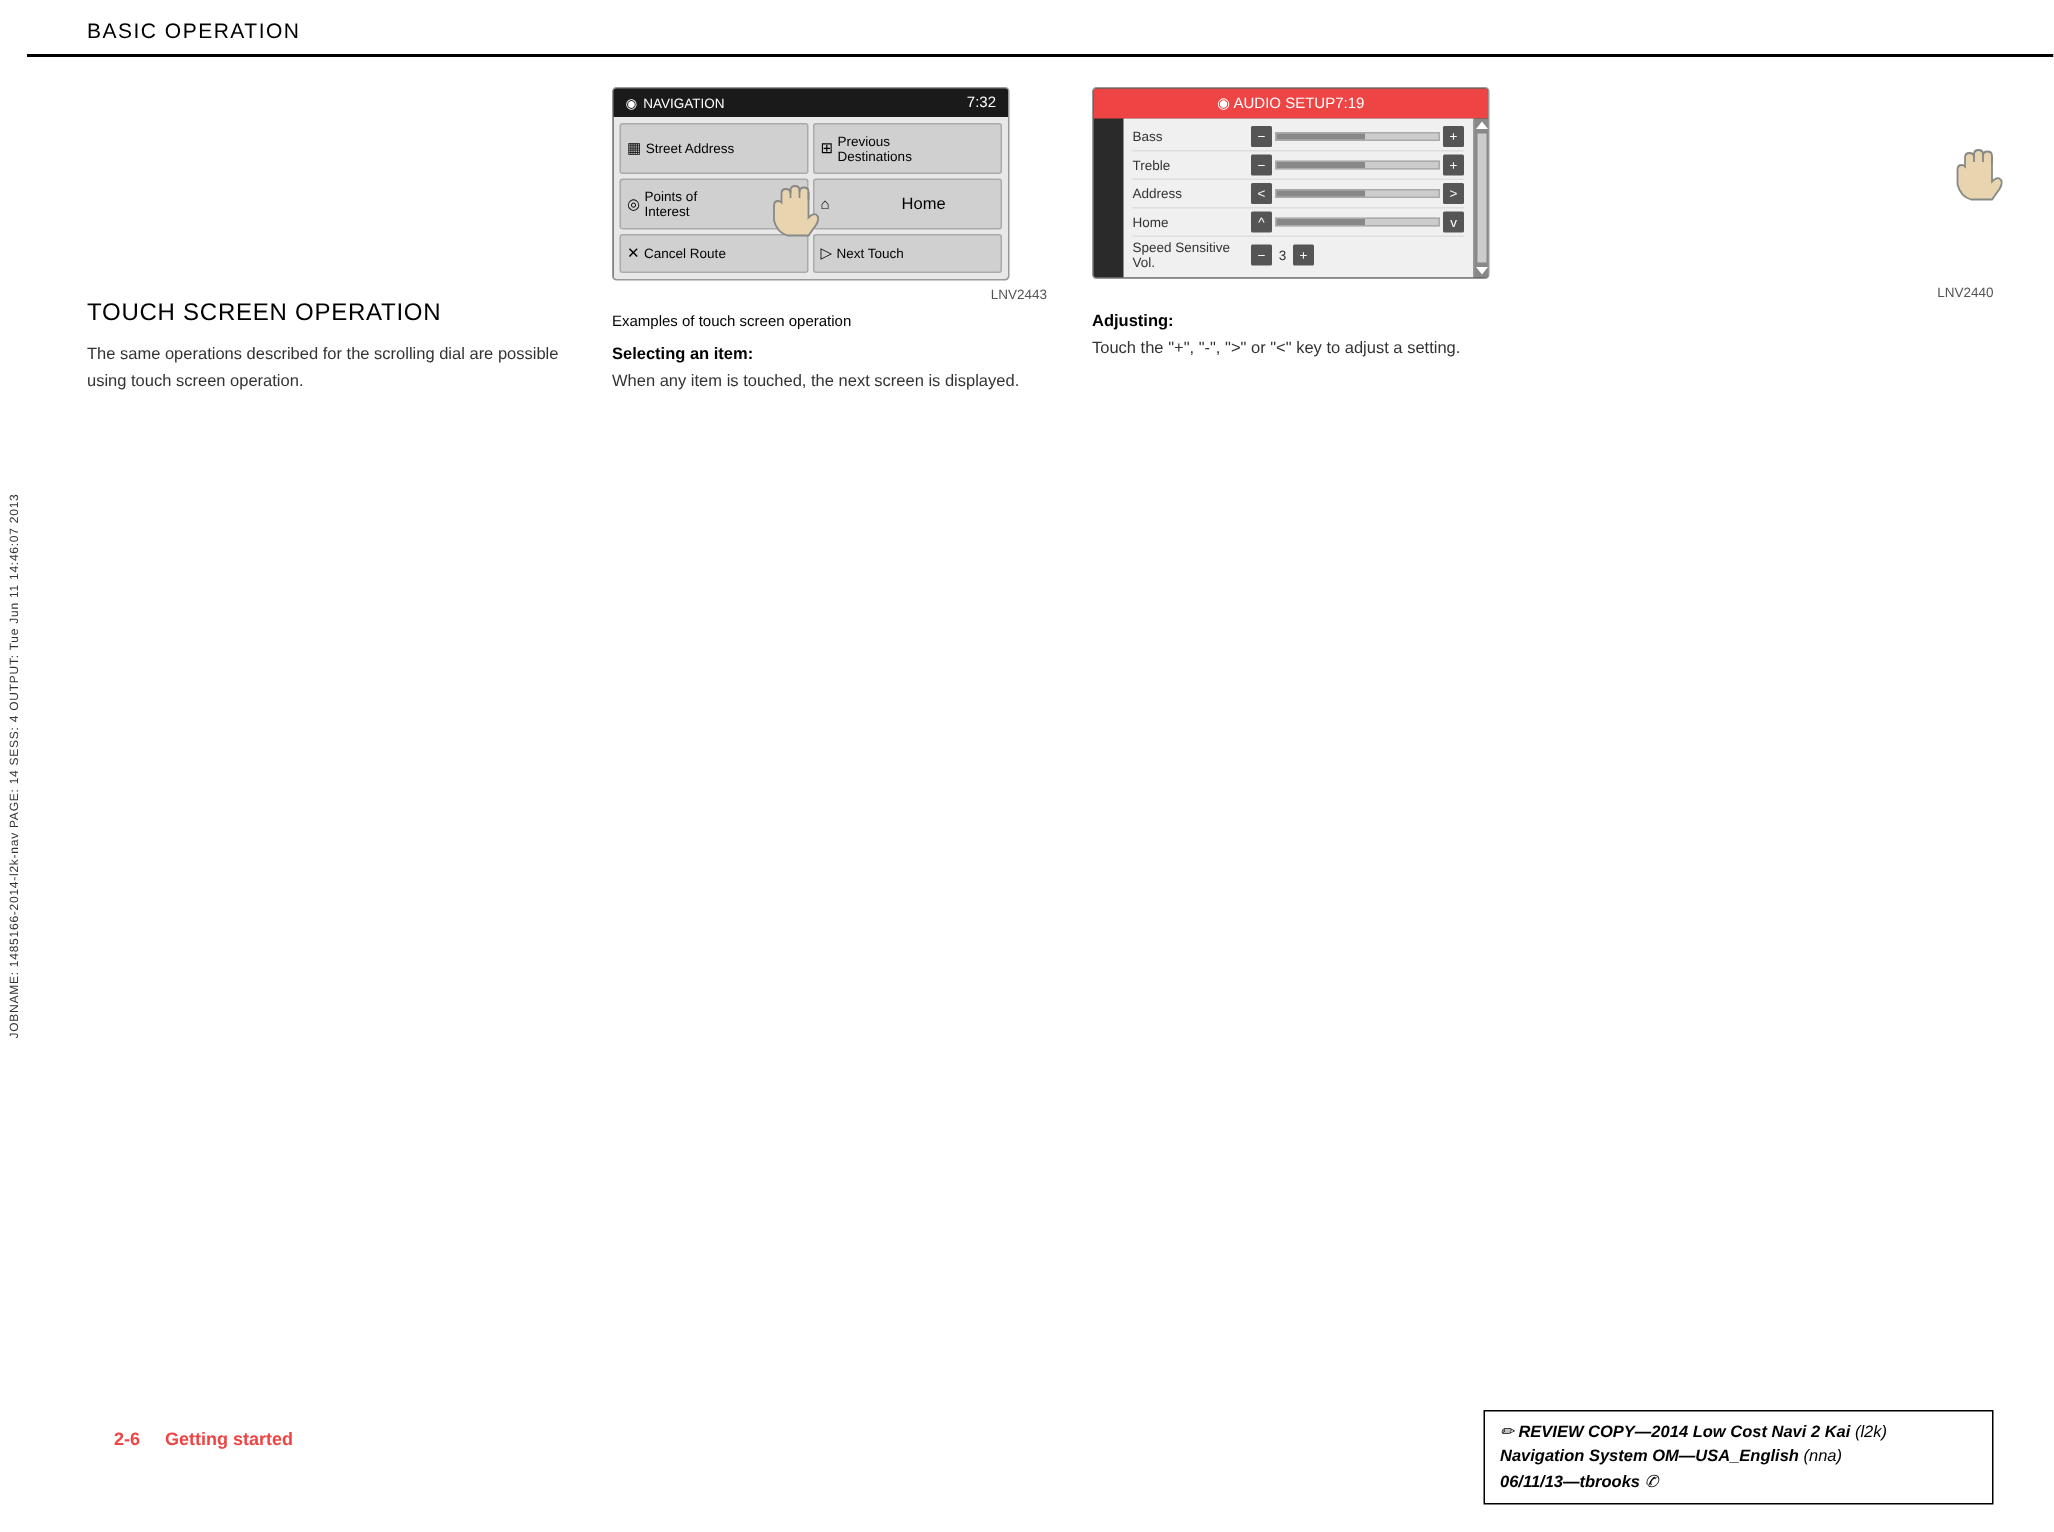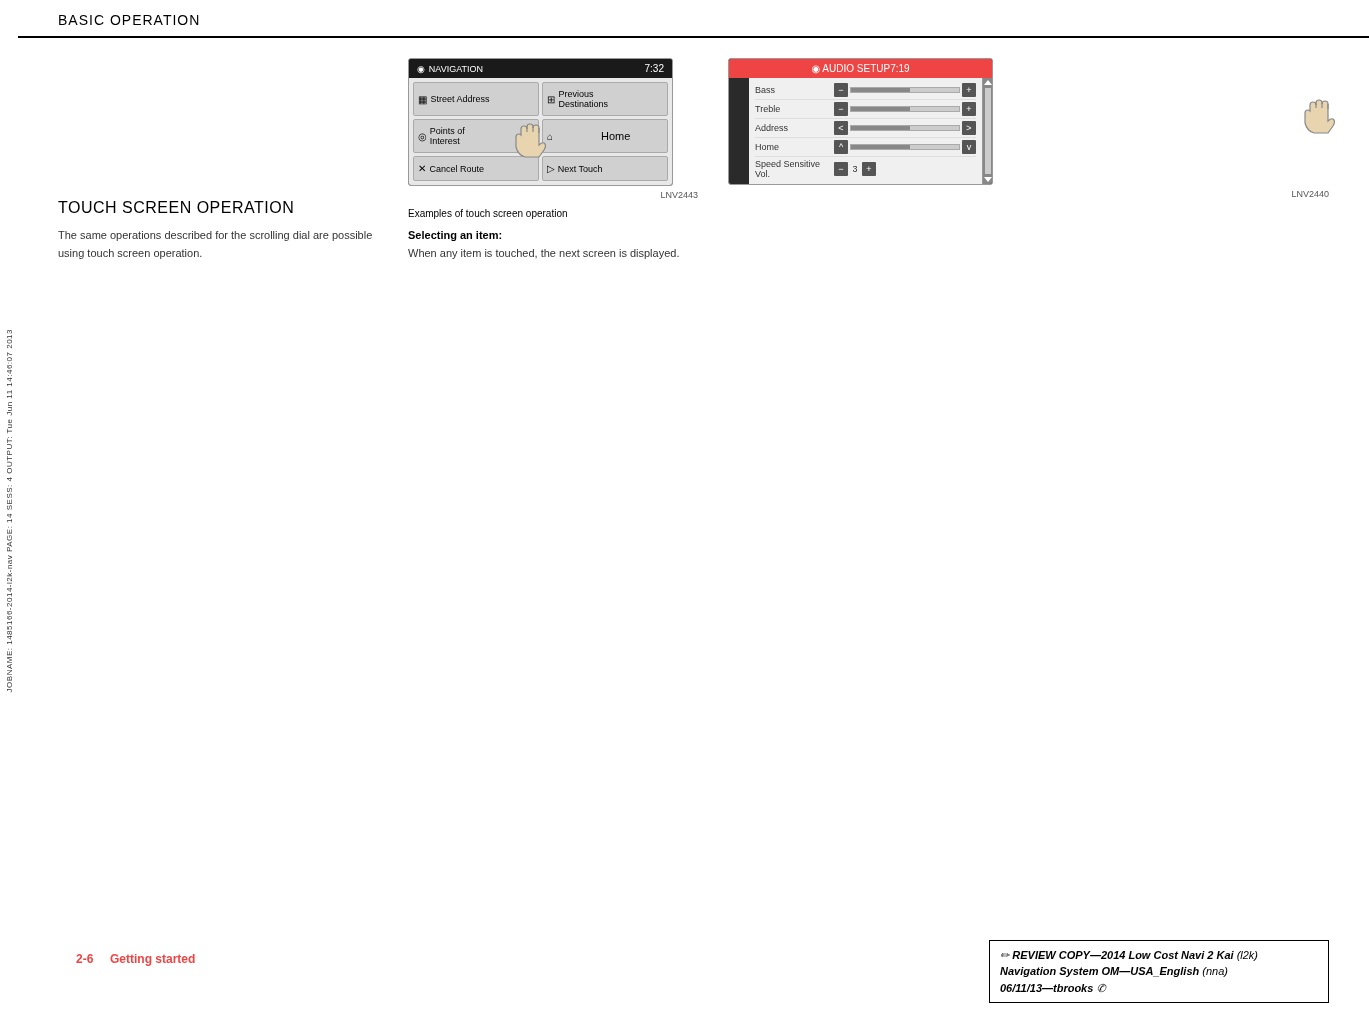--- a/index.html
+++ b/index.html
@@ -504,20 +504,24 @@
             <path d="M15,45 Q8,43 6,35 L6,25 Q6,22 9,22 Q10,22 11,23 L11,17 Q11,14 14,14 Q17,14 17,17 L17,15 Q17,12 20,12 Q23,12 23,15 L23,16 Q23,13 26,13 Q29,13 29,16 L29,33 Q32,30 34,31 Q37,33 34,38 L29,45 Z" fill="#e8d5b0" stroke="#888"></path>
             <line x1="17" y1="15" x2="17" y2="20" stroke="#888"></line>
             <line x1="23" y1="15" x2="23" y2="20" stroke="#888"></line>
             <line x1="29" y1="16" x2="29" y2="21" stroke="#888"></line>
           </g>
         </svg>
       </div>
 
       <div class="lnv-label">LNV2440</div>
 
+      <div class="adjusting-section">
+        <p class="bold-label">Adjusting:</p>
+        <p class="body-text">Touch the "+", "-", "&gt;" or "&lt;" key to adjust a setting.</p>
+      </div>
     </div>
 
   </div>
 
   <div class="page-footer">
     <span class="footer-page">2-6</span>
     &nbsp;&nbsp;&nbsp;
     <strong>Getting started</strong>
   </div>
 

